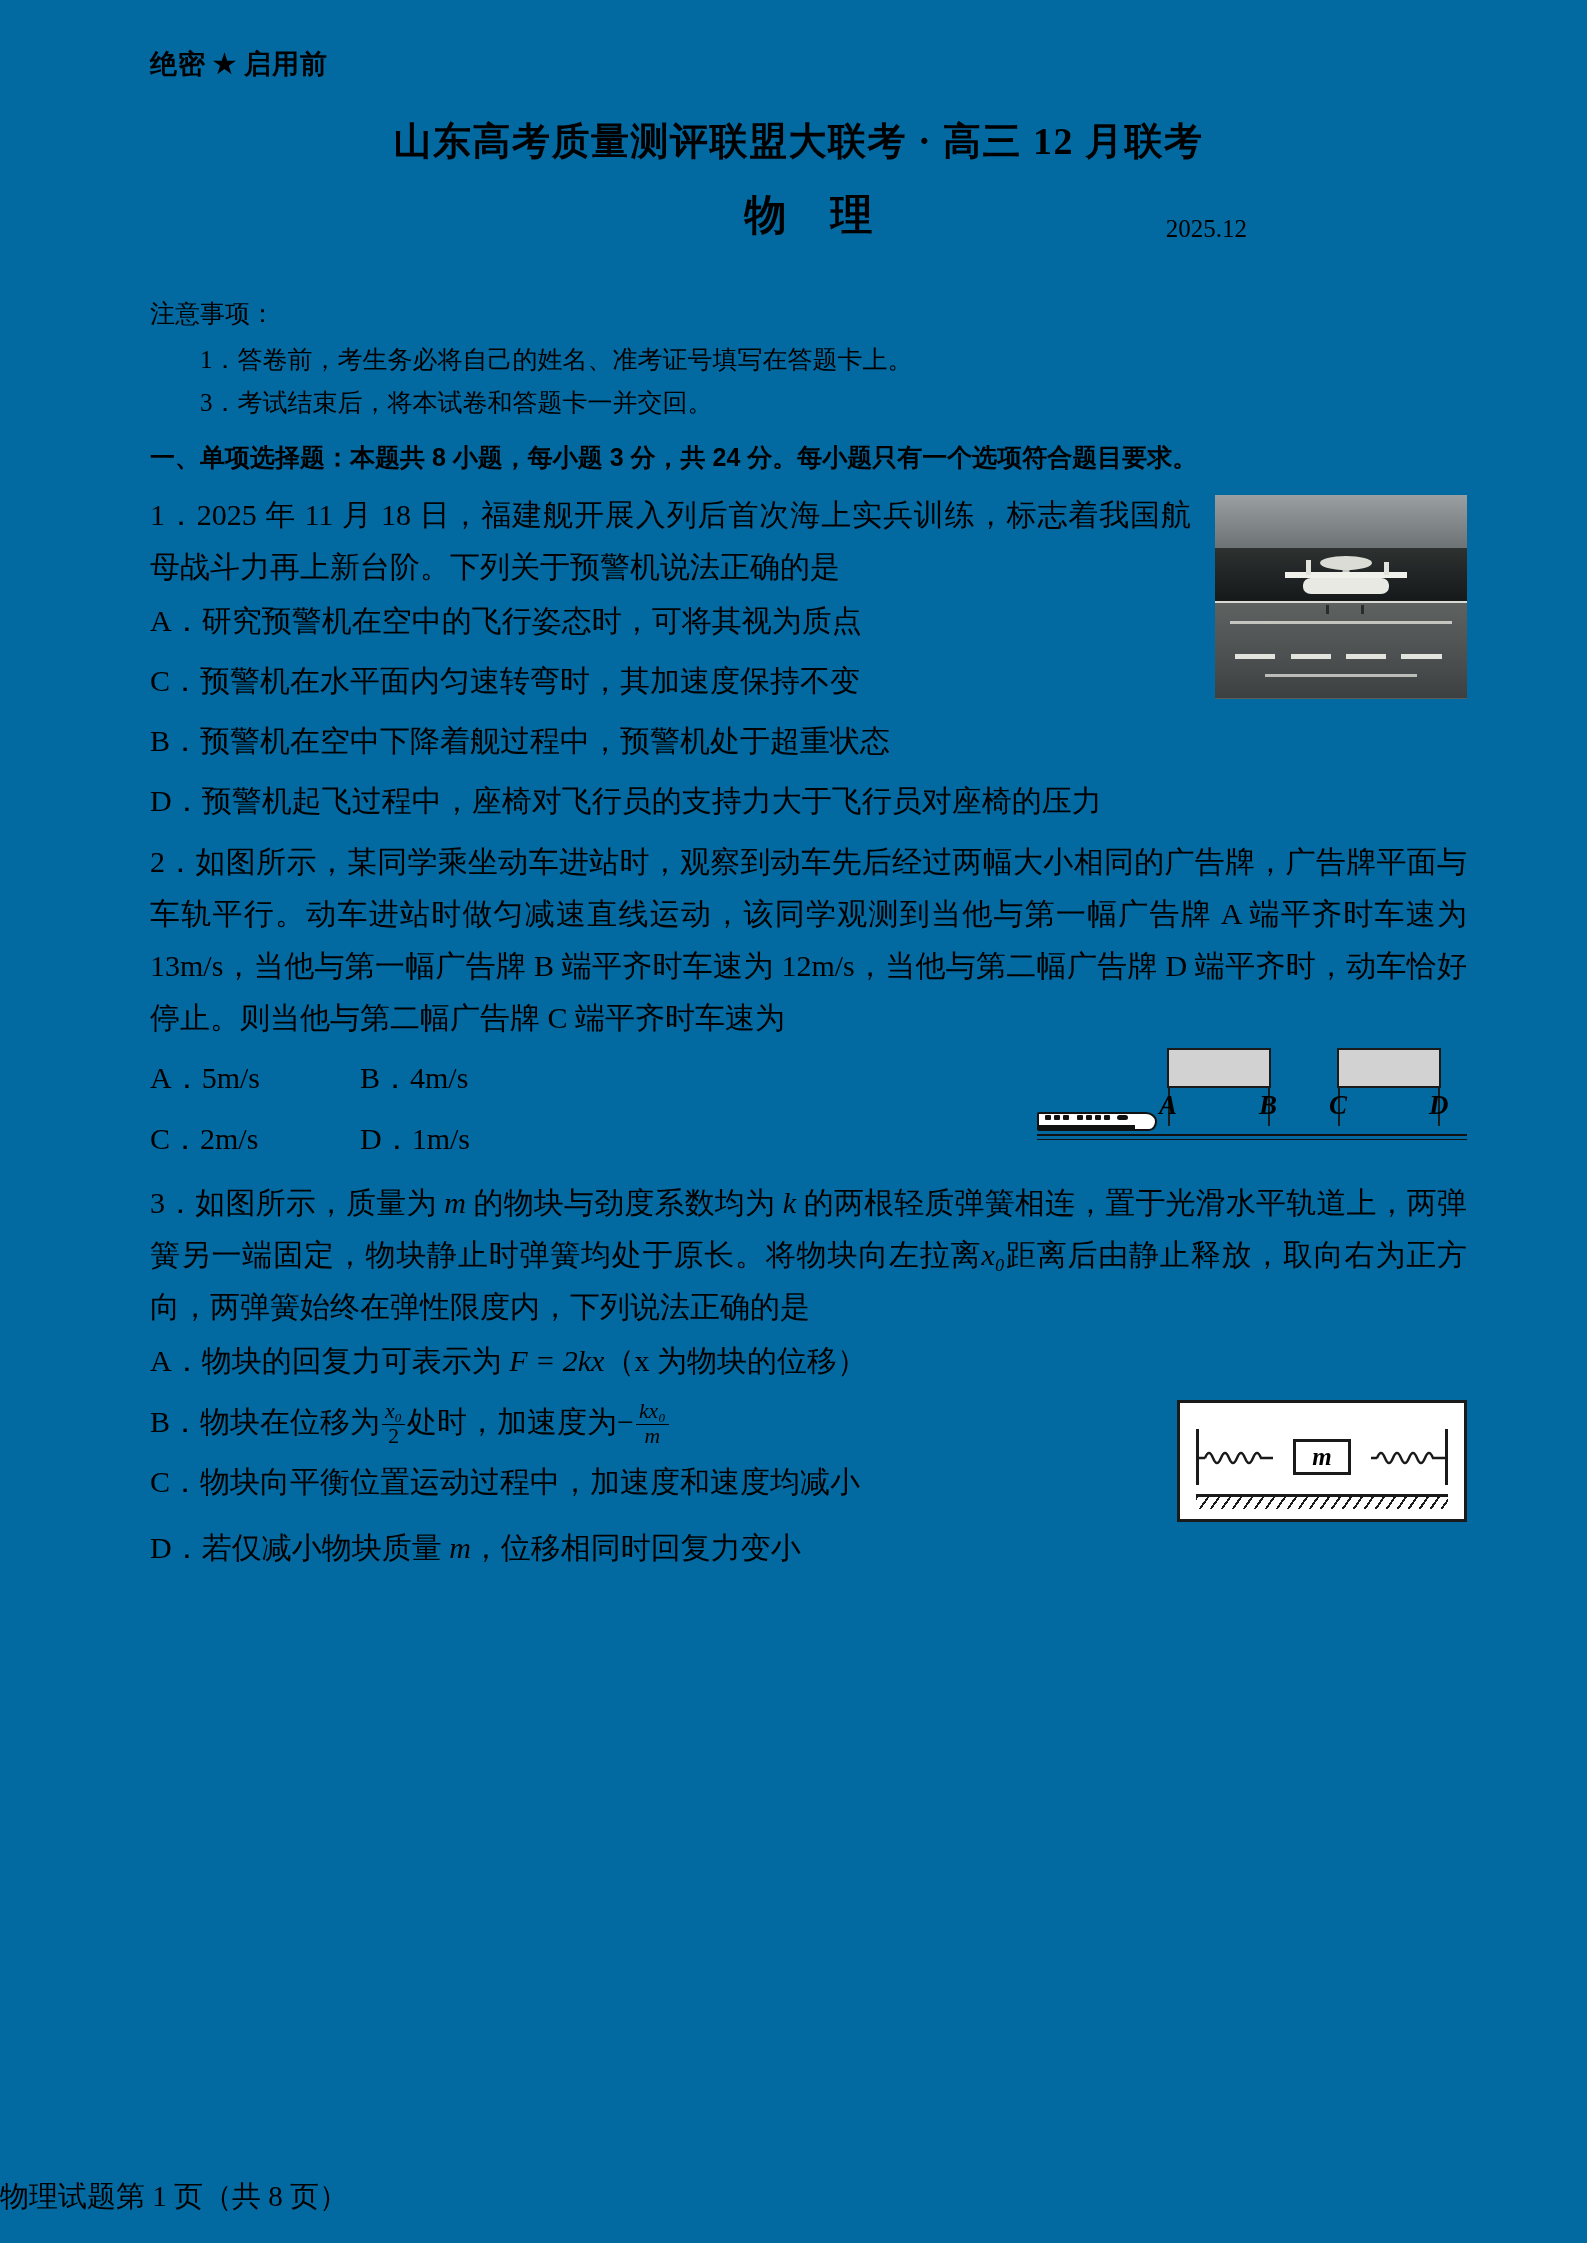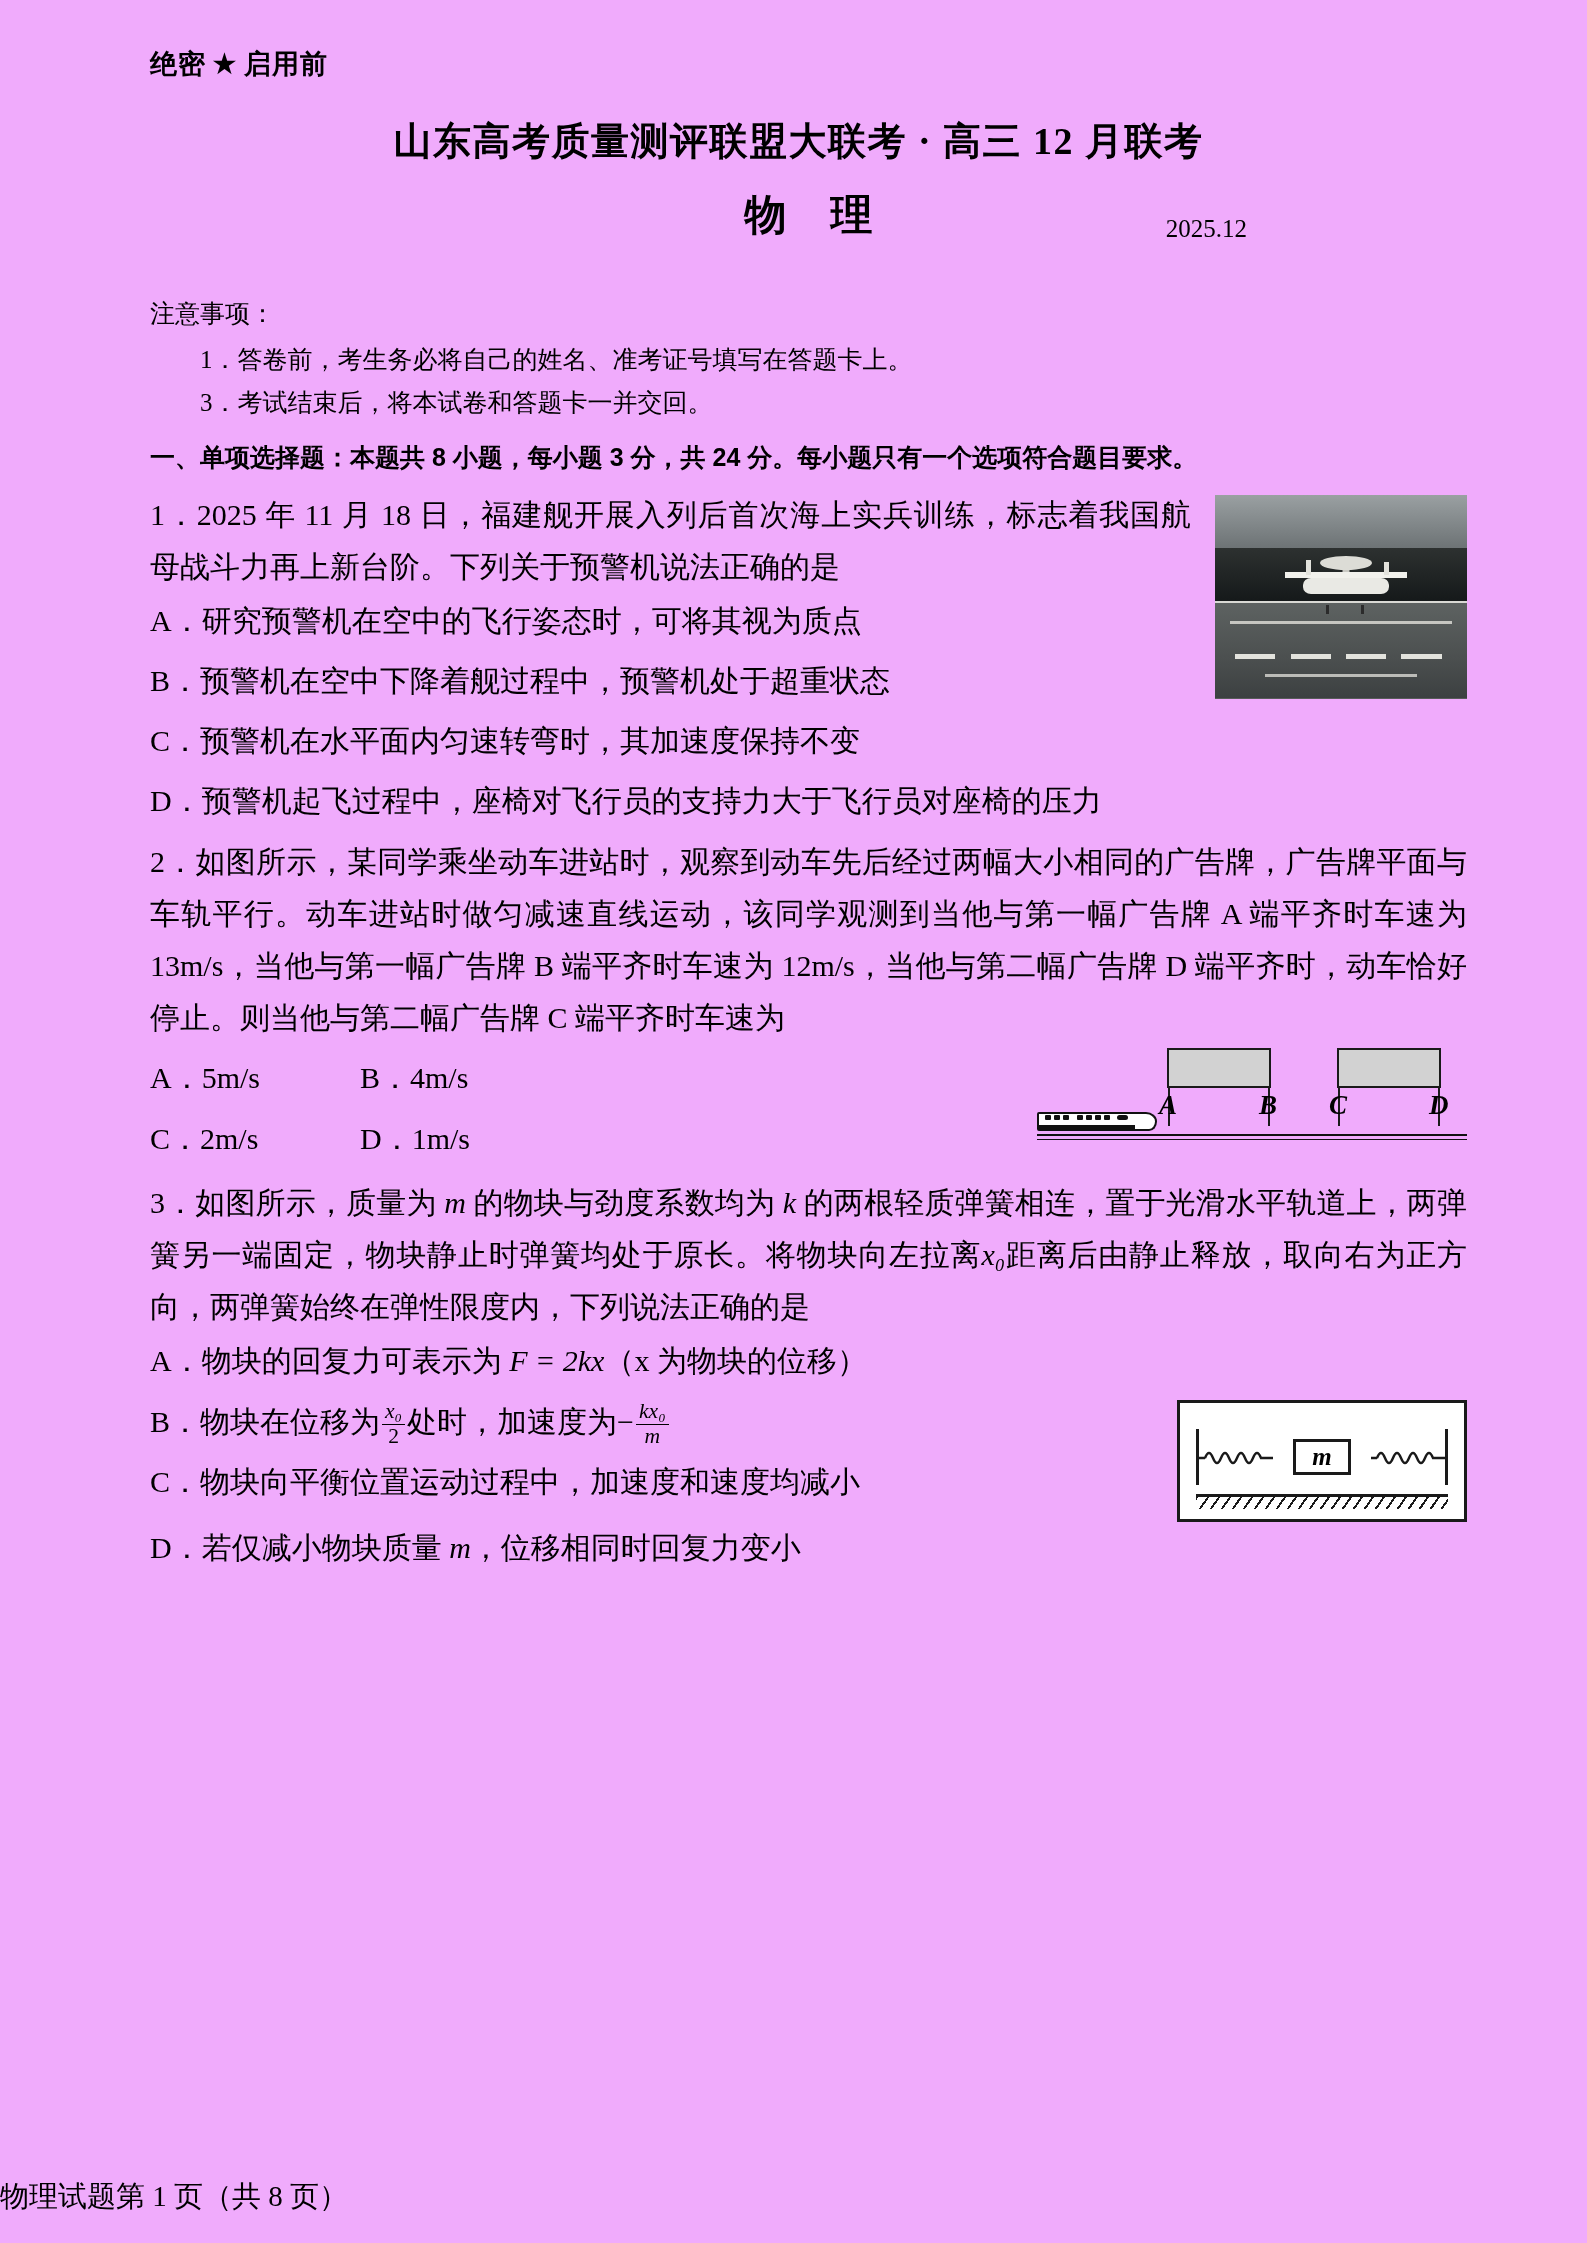--- a/index.html
+++ b/index.html
@@ -8,21 +8,21 @@
     background: #ffffff;
   }
   body {
     font-family: "Liberation Serif", "DejaVu Serif", serif;
     color: #000000;
   }
   .page {
     position: relative;
     width: 1587px;
     height: 2243px;
-    background: #f0abfc;
+    background: #0369a1;
     box-sizing: border-box;
     padding: 46px 120px 0 150px;
     overflow: hidden;
   }
 
   
   .secret-line {
     font-family: "Liberation Sans", "DejaVu Sans", sans-serif;
     font-weight: bold;
     font-size: 27px;
@@ -387,22 +387,22 @@
         <div class="pa-plane-body"></div>
         <div class="pa-plane-tail"></div>
         <div class="pa-plane-tail2"></div>
         <div class="pa-gear" style="left:44%"></div>
         <div class="pa-gear" style="left:58%"></div>
       </div>
     </div>
 
     <p class="q-text">1．2025 年 11 月 18 日，福建舰开展入列后首次海上实兵训练，标志着我国航母战斗力再上新台阶。下列关于预警机说法正确的是</p>
     <p class="opt">A．研究预警机在空中的飞行姿态时，可将其视为质点</p>
+    <p class="opt">C．预警机在水平面内匀速转弯时，其加速度保持不变</p>
     <p class="opt">B．预警机在空中下降着舰过程中，预警机处于超重状态</p>
-    <p class="opt">C．预警机在水平面内匀速转弯时，其加速度保持不变</p>
     <div class="clear"></div>
     <p class="opt">D．预警机起飞过程中，座椅对飞行员的支持力大于飞行员对座椅的压力</p>
   </div>
 
   <div class="q">
     <p class="q-text">2．如图所示，某同学乘坐动车进站时，观察到动车先后经过两幅大小相同的广告牌，广告牌平面与车轨平行。动车进站时做匀减速直线运动，该同学观测到当他与第一幅广告牌 A 端平齐时车速为 13m/s，当他与第一幅广告牌 B 端平齐时车速为 12m/s，当他与第二幅广告牌 D 端平齐时，动车恰好停止。则当他与第二幅广告牌 C 端平齐时车速为</p>
 
     <div style="display:flex; align-items:flex-start; justify-content:space-between;">
       <div style="padding-top:6px;">
         <div class="opt-grid">

